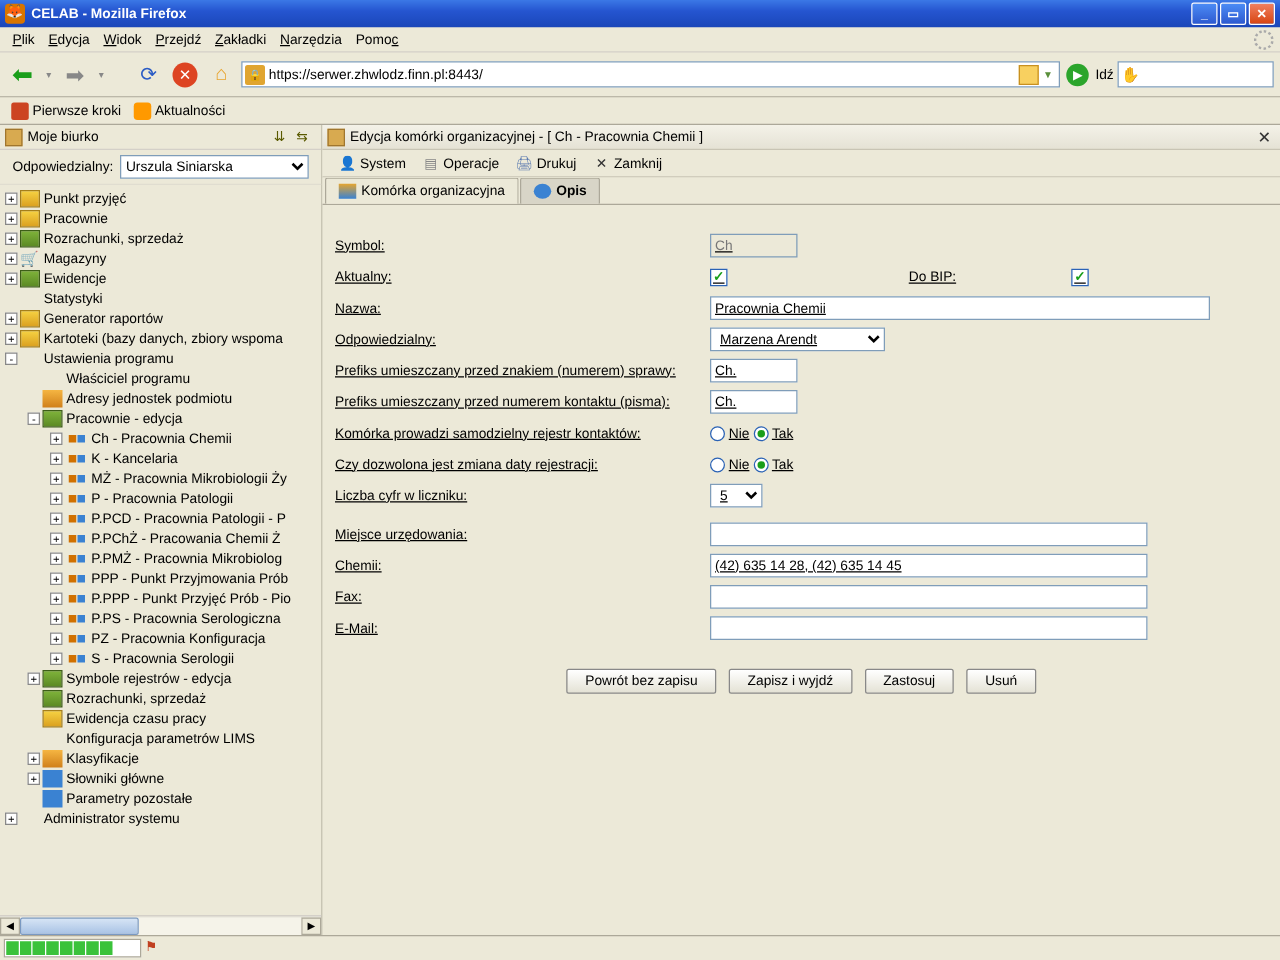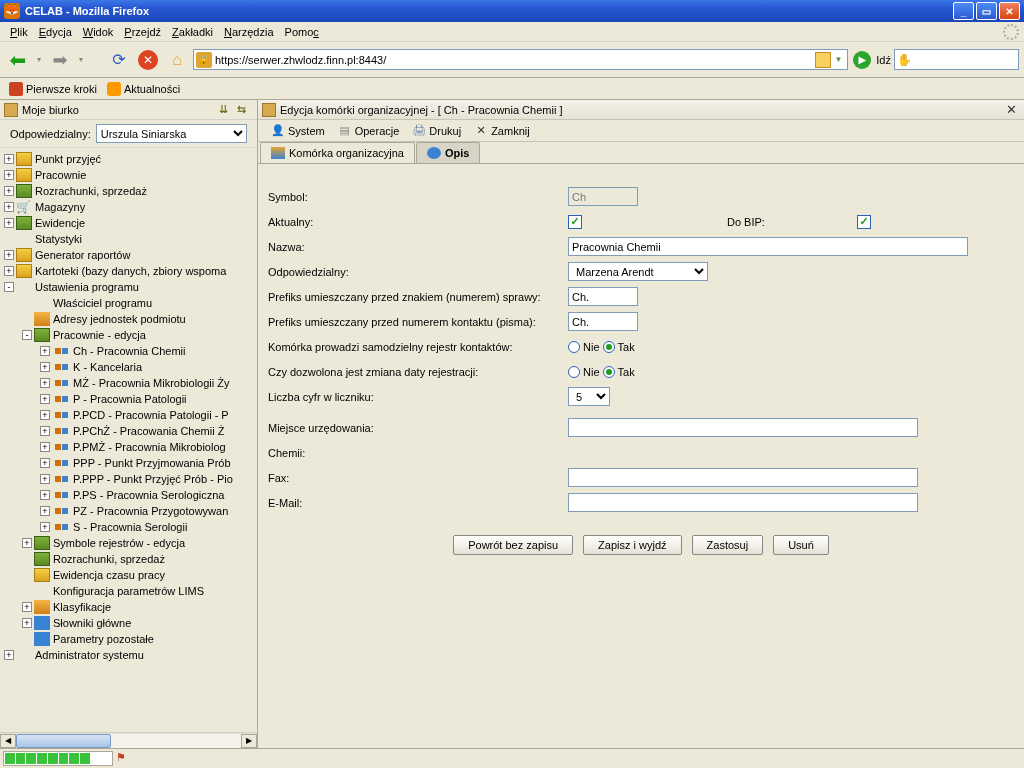--- a/index.html
+++ b/index.html
@@ -98,21 +98,21 @@
 .rtb-ic { width:14px; height:14px; display:flex; align-items:center; justify-content:center;}
 
 
 .rp-tabs { height: 22px; background: #ece9d8; display: flex; align-items: flex-end; padding: 0 2px; border-bottom:1px solid #aca899;}
 .tab { height: 21px; padding: 3px 10px; display: flex; align-items:center; gap:4px; border:1px solid #aca899; border-bottom:none; background:#ece9d8; margin-right:1px; border-radius:2px 2px 0 0;}
 .tab.active { background:#d8d5c7; font-weight:bold;}
 .tab-ic { width:14px; height:12px;}
 
 
 .form { padding: 20px 10px 10px 10px; }
-.frow { display: flex; align-items: center; min-height: 25px; }
+.frow { display: flex; align-items: center; min-height: 25px; text-decoration: underline; }
 .flabel { width: 300px; }
 .finput { border: 1px solid #7f9db9; background: #fff; height: 19px; padding: 0 3px; font-size: 11px; }
 .finput.ro { background:#ece9d8; color:#777;}
 .finput.w70 { width:70px;}
 .finput.w140 { width:140px;}
 .finput.w350 { width:350px;}
 .finput.wfull { width:400px;}
 select.finput { background:#fff;}
 .chk { width:14px; height:14px; border:1px solid #2a62b5; background:#fff; display:inline-flex; align-items:center; justify-content:center; color:#1a9e1a; font-weight:bold; font-size:11px;}
 .radio-grp { display:flex; align-items:center; gap:3px;}
@@ -347,21 +347,21 @@
               <span style="width:6px;height:6px;background:#3a82d2;display:inline-block;"></span>
             </span>
             <span class="nlabel">P.PS - Pracownia Serologiczna</span>
           </div>
           <div class="node" style="padding-left: 38px;">
             <span class="toggle">+</span>
             <span class="nicon" style="width:18px;">
               <span style="width:6px;height:6px;background:#d07000;display:inline-block;margin-right:1px;"></span>
               <span style="width:6px;height:6px;background:#3a82d2;display:inline-block;"></span>
             </span>
-            <span class="nlabel">PZ - Pracownia Przygotowywan</span>
+            <span class="nlabel">PZ - Pracownia Konfiguracja</span>
           </div>
           <div class="node" style="padding-left: 38px;">
             <span class="toggle">+</span>
             <span class="nicon" style="width:18px;">
               <span style="width:6px;height:6px;background:#d07000;display:inline-block;margin-right:1px;"></span>
               <span style="width:6px;height:6px;background:#3a82d2;display:inline-block;"></span>
             </span>
             <span class="nlabel">S - Pracownia Serologii</span>
           </div>
           <div class="node" style="padding-left: 20px;">
@@ -510,20 +510,21 @@
         </div>
 
       <div class="frow" style="margin-top:6px;">
           <div class="flabel">Miejsce urzędowania:</div>
         <input class="finput w350" style="">
         </div>
 
 
       <div class="frow">
           <div class="flabel">Chemii:</div>
+        <input class="finput w350" value="(42) 635 14 28, (42) 635 14 45" style="">
         </div>
 
       <div class="frow">
           <div class="flabel">Fax:</div>
         <input class="finput w350" style="">
         </div>
 
       <div class="frow">
           <div class="flabel">E-Mail:</div>
         <input class="finput w350" style="">

